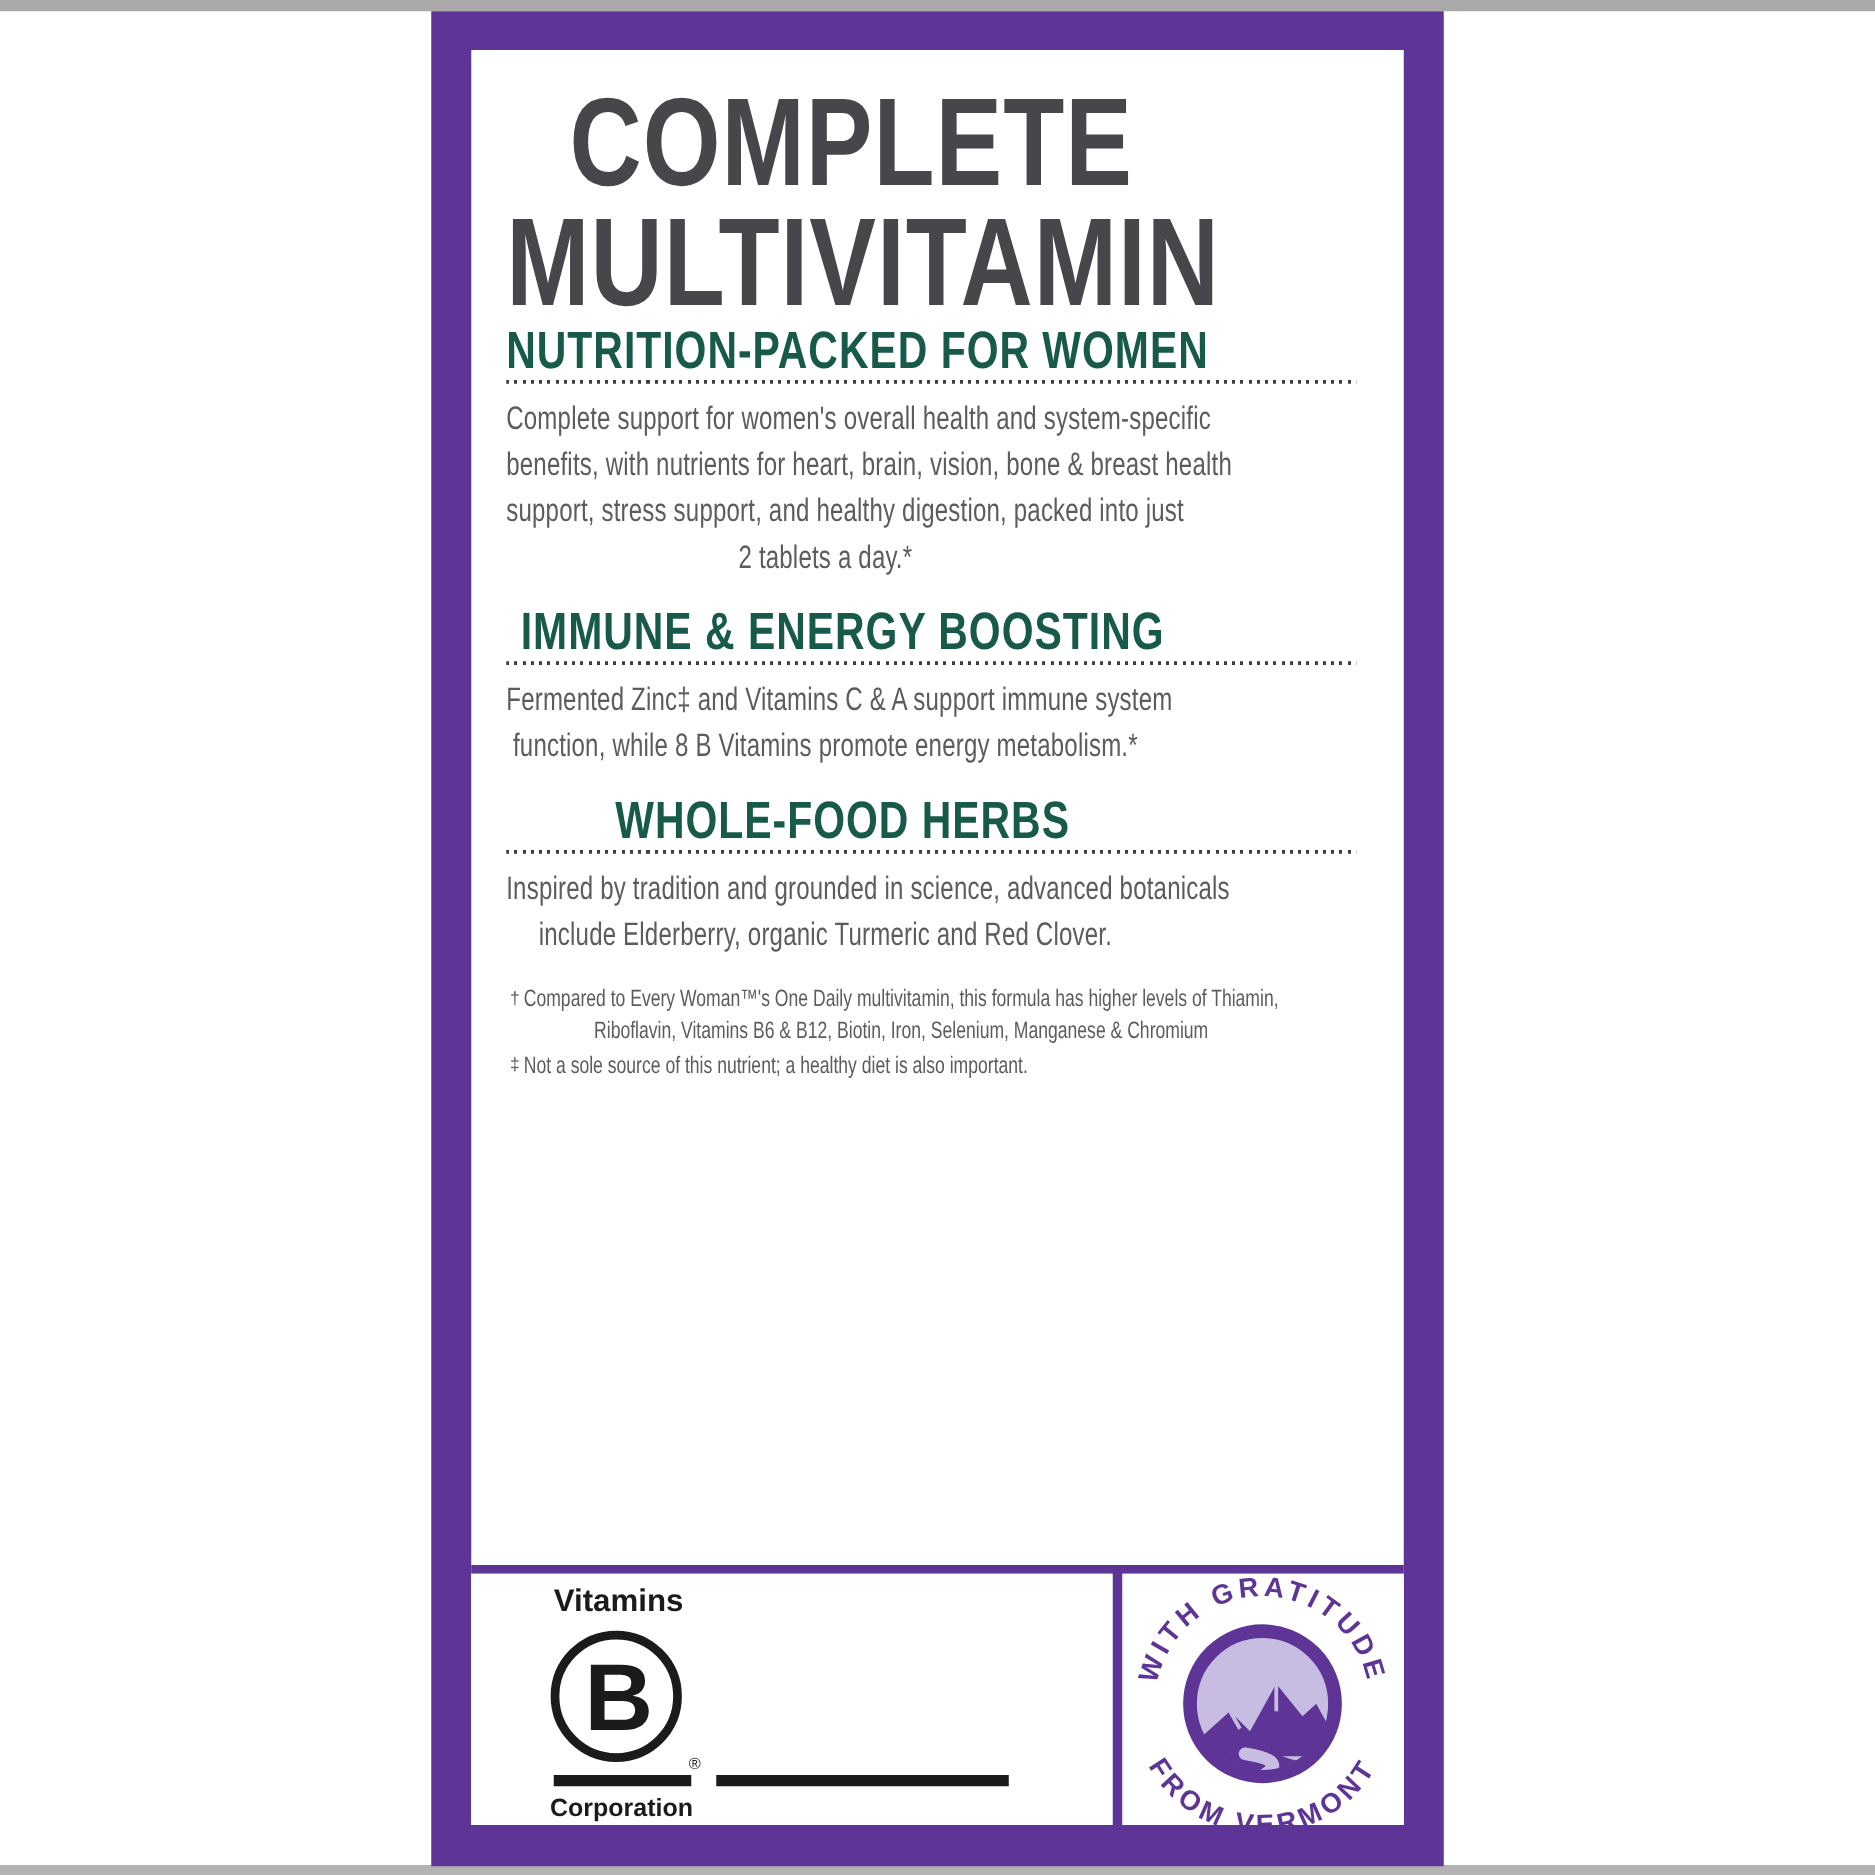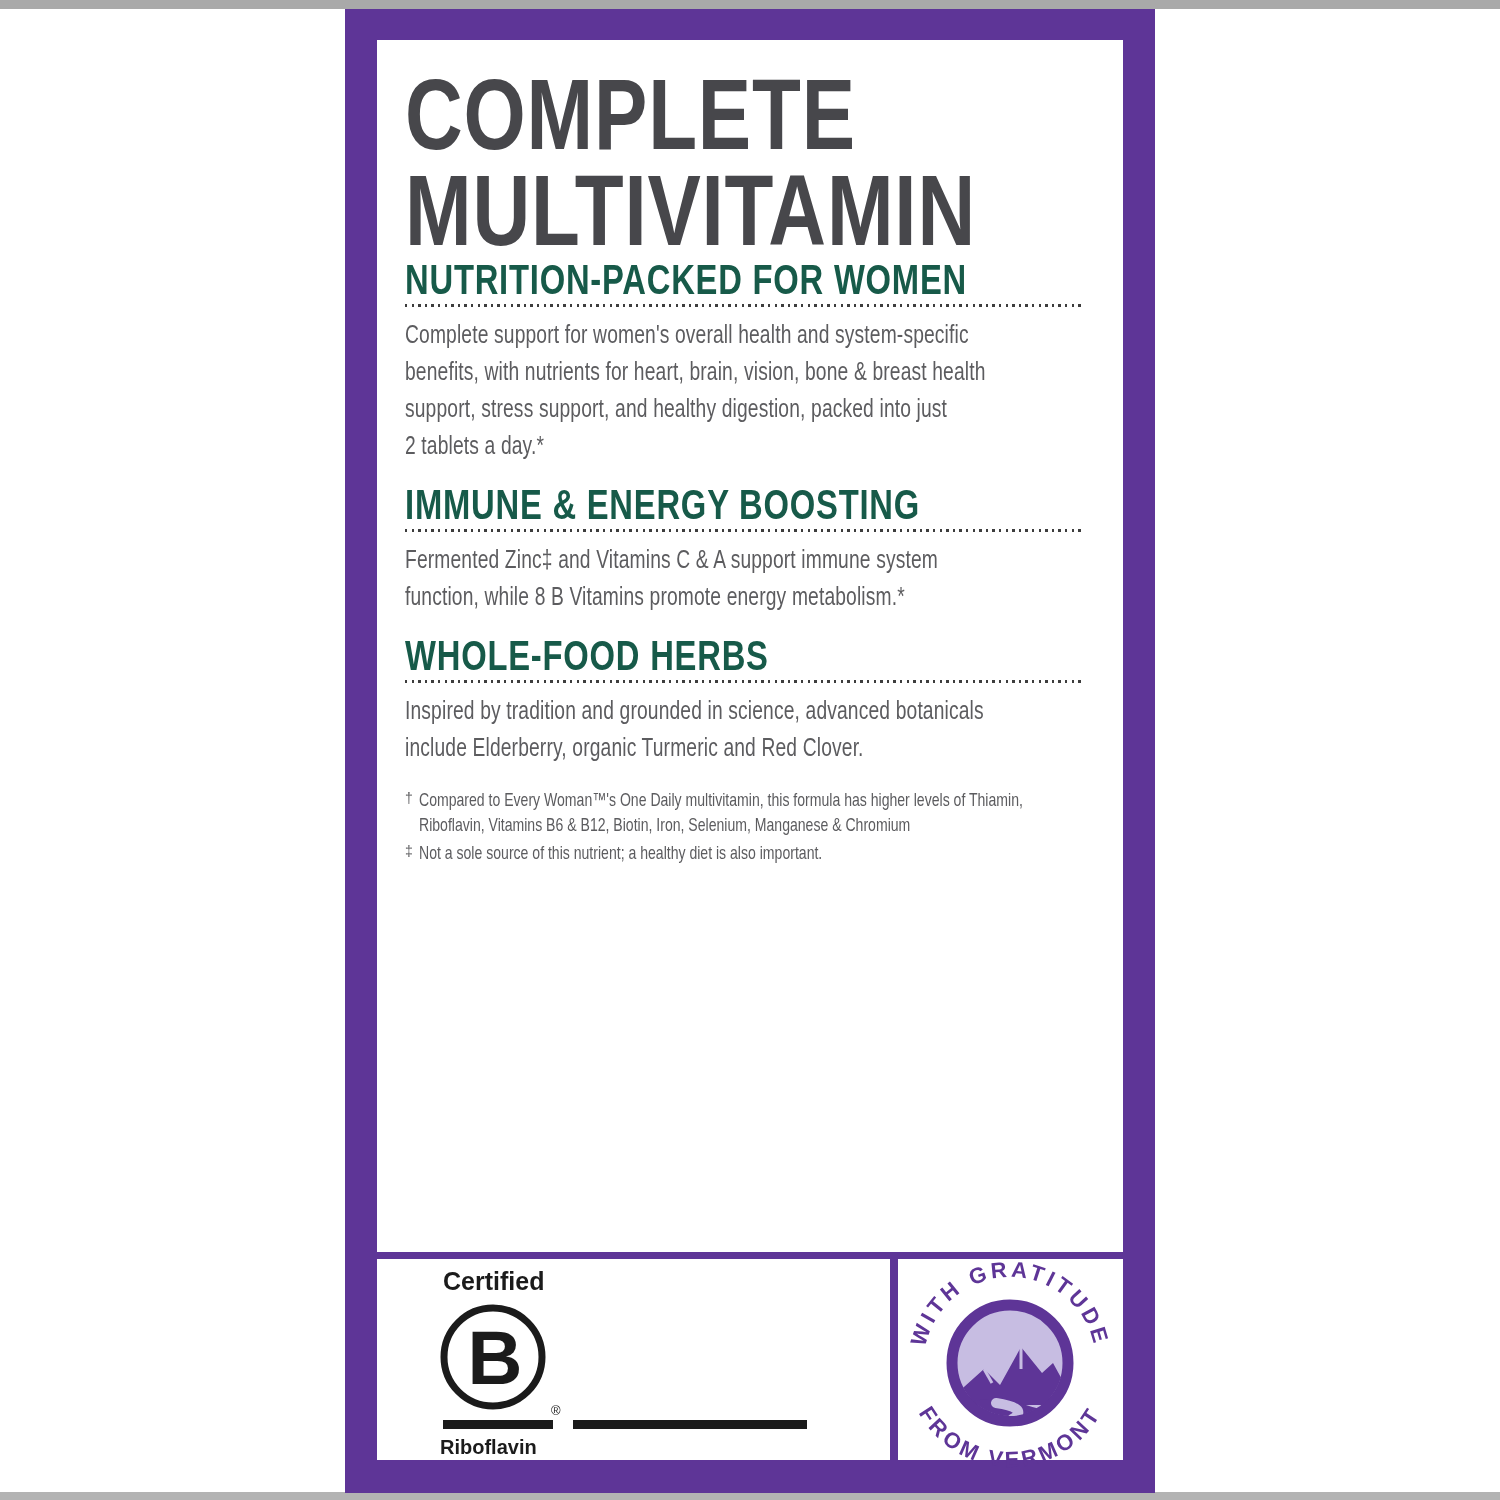--- a/index.html
+++ b/index.html
@@ -4,21 +4,21 @@
 <style>
   html,body{margin:0;padding:0;background:#ffffff;}
   .stage{position:relative;width:1500px;height:1500px;background:#ffffff;overflow:hidden;
          font-family:"Liberation Sans",sans-serif;}
   .edge-top{position:absolute;left:0;top:0;width:1500px;height:9px;background:#a9a9a9;}
   .edge-bottom{position:absolute;left:0;top:1492px;width:1500px;height:8px;background:#b3b3b3;}
   .frame{position:absolute;left:345px;top:9px;width:810px;height:1484px;background:#5e3597;}
   .inner{position:absolute;left:32px;top:31px;width:746px;height:1420px;background:#ffffff;}
 
   
-  .content{position:absolute;left:28px;top:26px;width:690px;}
+  .content{position:absolute;left:28px;top:26px;width:690px;text-align:center;}
   .title{margin:0;color:#47474b;font-weight:700;font-size:100px;line-height:96px;
          letter-spacing:1px;white-space:pre-line;transform:scaleX(0.80);transform-origin:0 0;}
   .sec{margin:0 0 21px 0;}
   .sec:first-of-type{margin-top:2px;}
   .sec-h{margin:0 0 4px 0;color:#175a49;font-weight:700;font-size:42px;line-height:40px;
          letter-spacing:1px;white-space:nowrap;transform:scaleX(0.78);transform-origin:0 50%;}
   .dotted{height:3px;width:680px;
           background:repeating-linear-gradient(90deg,#3d3d3d 0 2.4px,transparent 2.4px 6.6px);}
   .sec-body{margin:9px 0 0 0;color:#5c5c5f;font-size:26px;line-height:37px;letter-spacing:.2px;
             white-space:pre;transform:scaleX(0.74);transform-origin:0 0;}
@@ -94,28 +94,28 @@
             <span class="fn-marker">‡</span>
             <span class="fn-text">Not a sole source of this nutrient; a healthy diet is also important.</span>
           </div>
         </div>
       </div>
 
       <div class="divider-h"></div>
       <div class="divider-v"></div>
 
       <div class="bcorp-cell">
-        <div class="bc-certified">Certified</div>
+        <div class="bc-certified">Vitamins</div>
         <svg class="bc-logo" width="112" height="112" viewBox="0 0 112 112">
           <circle cx="56" cy="56" r="49" fill="none" stroke="#1b1b1b" stroke-width="7"></circle>
           <text x="58" y="83" text-anchor="middle" font-family="Liberation Sans, sans-serif" font-weight="700" font-size="76" fill="#1b1b1b">B</text>
         </svg>
         <div class="bc-reg">®</div>
         <div class="bc-bar-left"></div>
-        <div class="bc-corporation">Riboflavin</div>
+        <div class="bc-corporation">Corporation</div>
         <div class="bc-bar-right"></div>
       </div>
 
       <div class="vermont-cell">
         <svg class="vt-badge" width="220" height="220" viewBox="0 0 220 220">
           <defs>
             <path id="arcTop" d="M 24,110 A 86,86 0 0 1 196,110"></path>
             <path id="arcBot" d="M 6,110 A 104,104 0 0 0 214,110"></path>
             <clipPath id="emClip">
                 <circle cx="110" cy="110" r="53"></circle>

